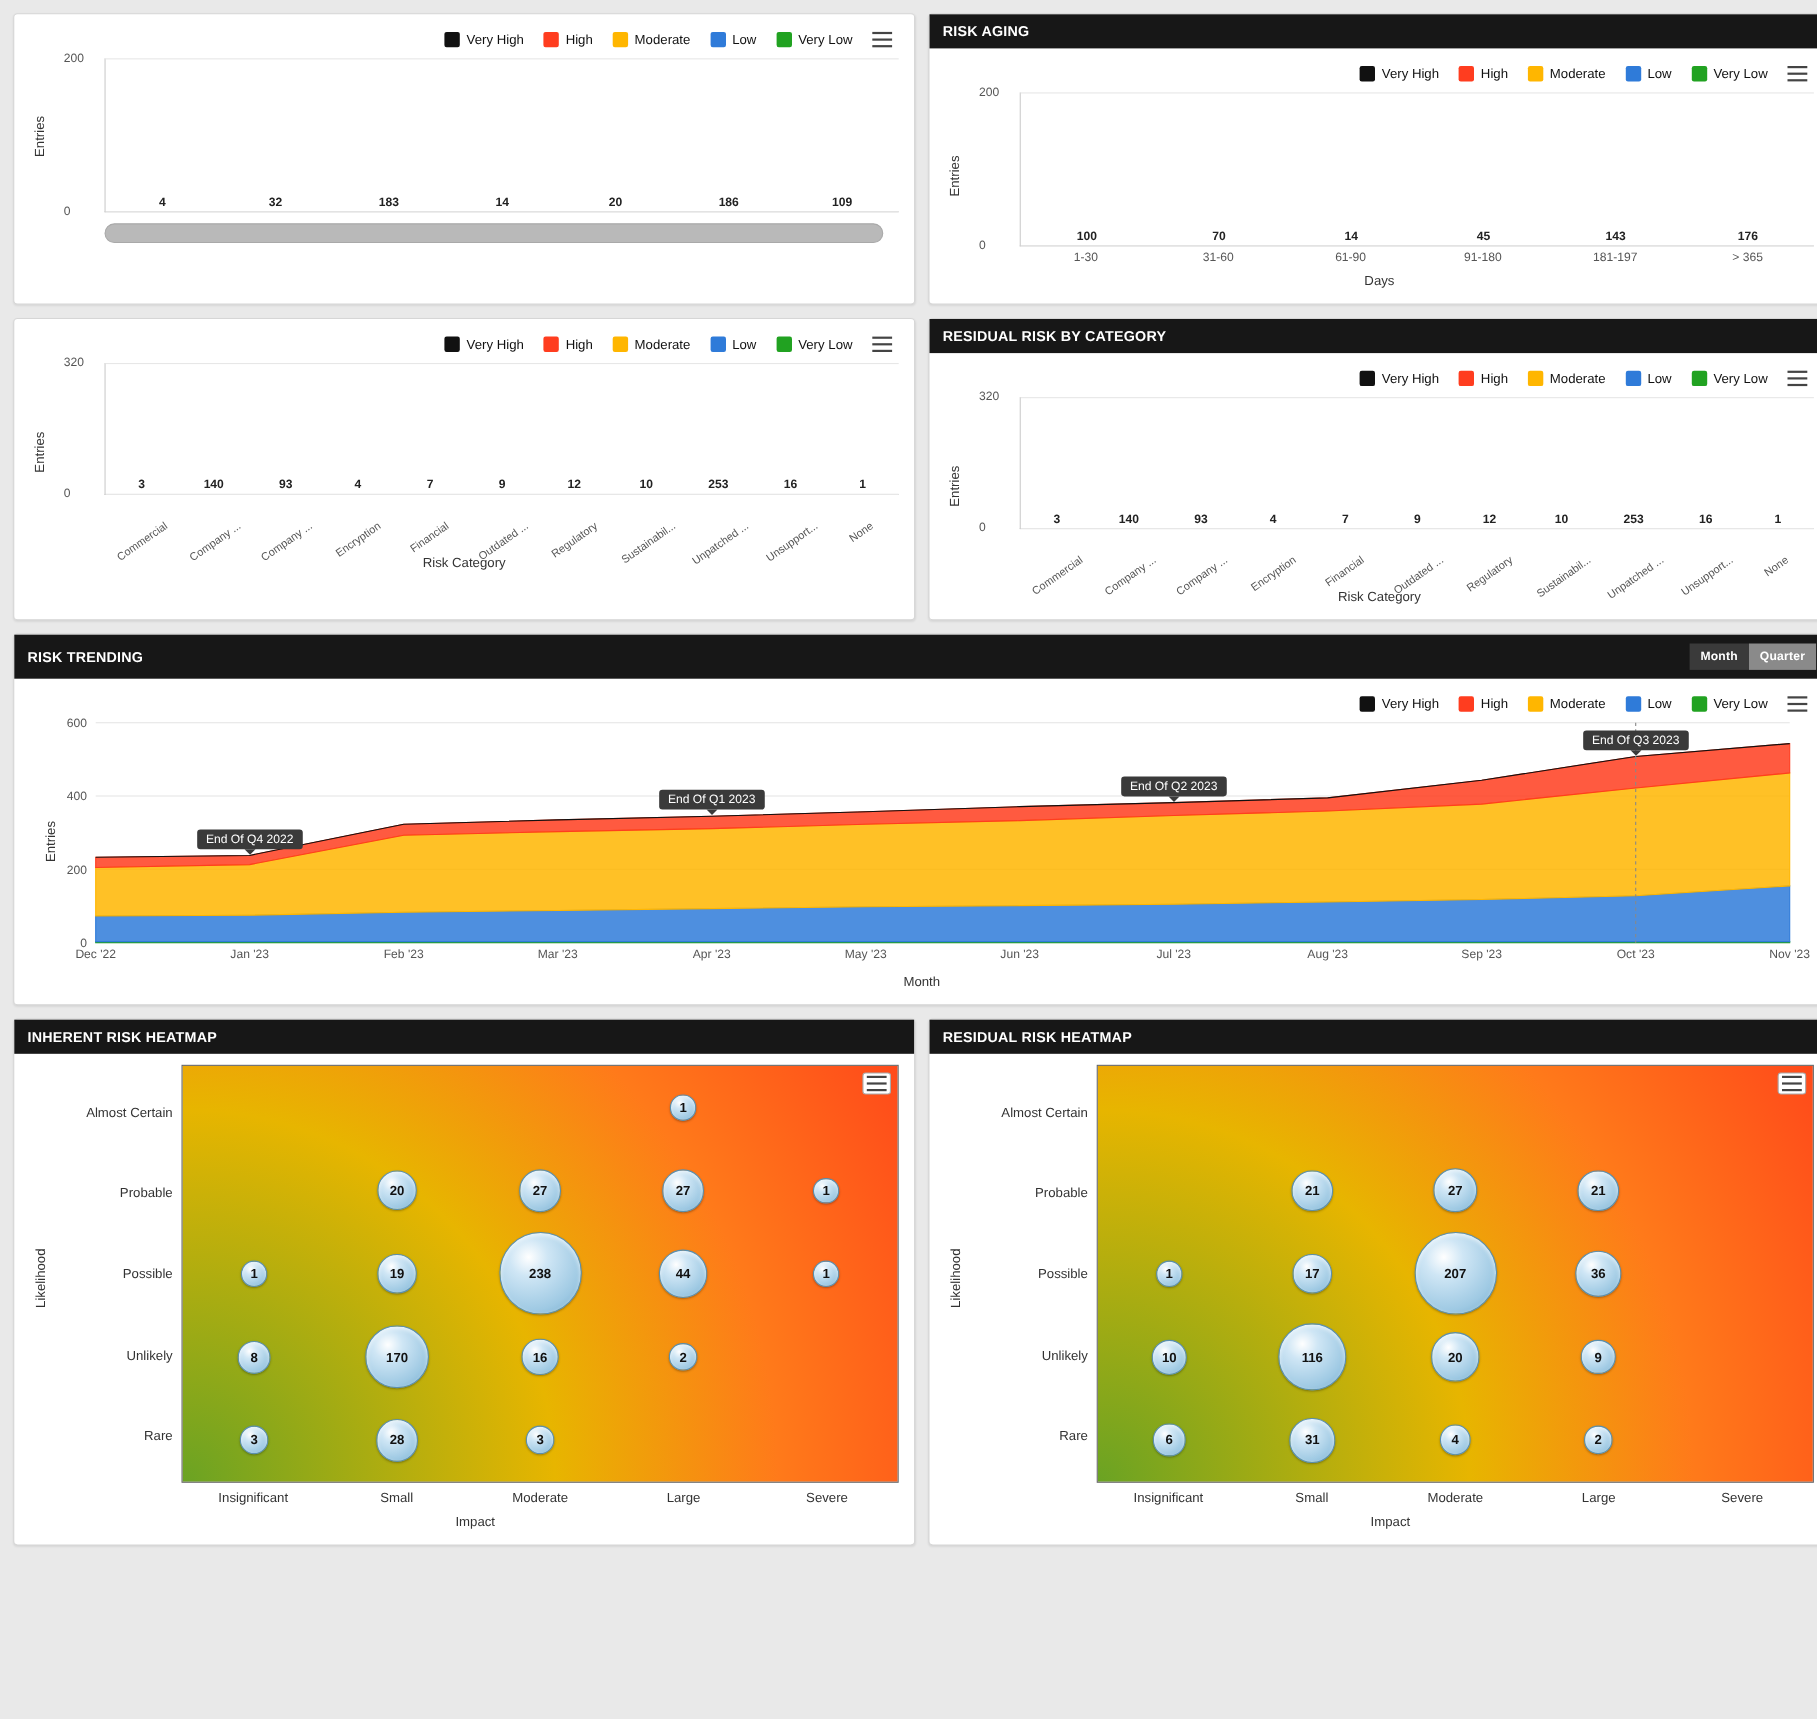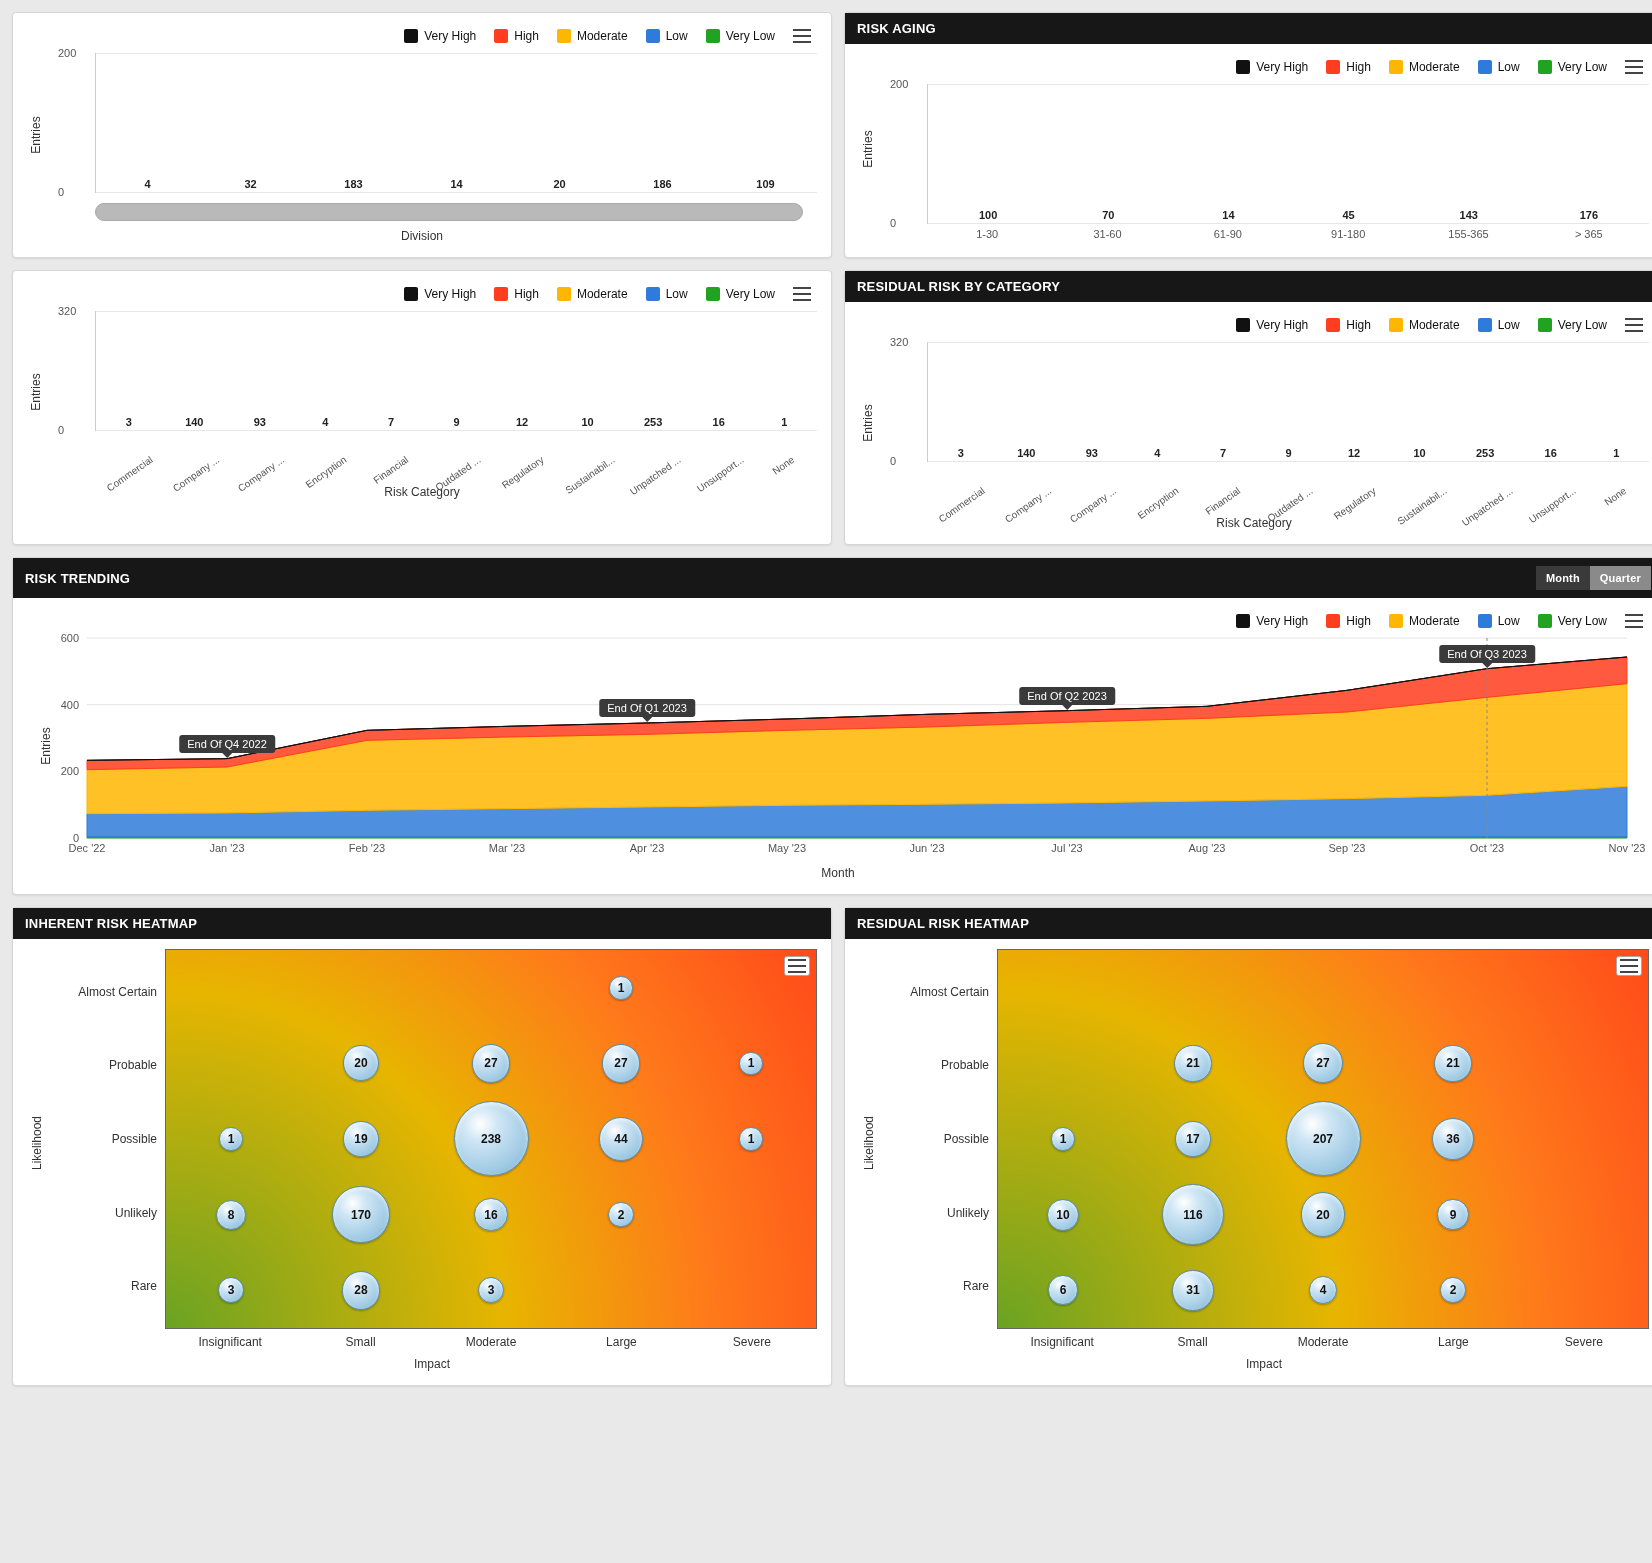--- a/index.html
+++ b/index.html
@@ -200,21 +200,20 @@
         <div class="x-labels">
             <div class="xl"><span></span></div>
             <div class="xl"><span></span></div>
             <div class="xl"><span></span></div>
             <div class="xl"><span></span></div>
             <div class="xl"><span></span></div>
             <div class="xl"><span></span></div>
             <div class="xl"><span></span></div>
           </div>
         <div class="pseudo-scroll"></div>
-        <div class="axis-title-bottom">Division</div>
       </div>
     </div>
 
     <div class="panel">
       <div class="panel-header">
         <span>RISK AGING</span>
       </div>
       <div class="panel-body">
         <div class="legend">
             <div class="item">
@@ -306,23 +305,24 @@
                   <div class="bar-total" style="bottom: 88%; top: auto; position: absolute; transform: translateY(-2px);">176</div>
                 </div>
               </div>
             </div>
         </div>
         <div class="x-labels">
             <div class="xl"><span>1-30</span></div>
             <div class="xl"><span>31-60</span></div>
             <div class="xl"><span>61-90</span></div>
             <div class="xl"><span>91-180</span></div>
-            <div class="xl"><span>155-365</span></div>
+            <div class="xl"><span>181-197</span></div>
             <div class="xl"><span>&gt; 365</span></div>
           </div>
+        <div class="axis-title-bottom">Days</div>
       </div>
     </div>
   </div>
 
   <div class="row">
     <div class="panel">
       <div class="panel-body">
         <div class="legend">
             <div class="item">
               <span class="swatch" style="background: rgb(17, 17, 17);"></span>

